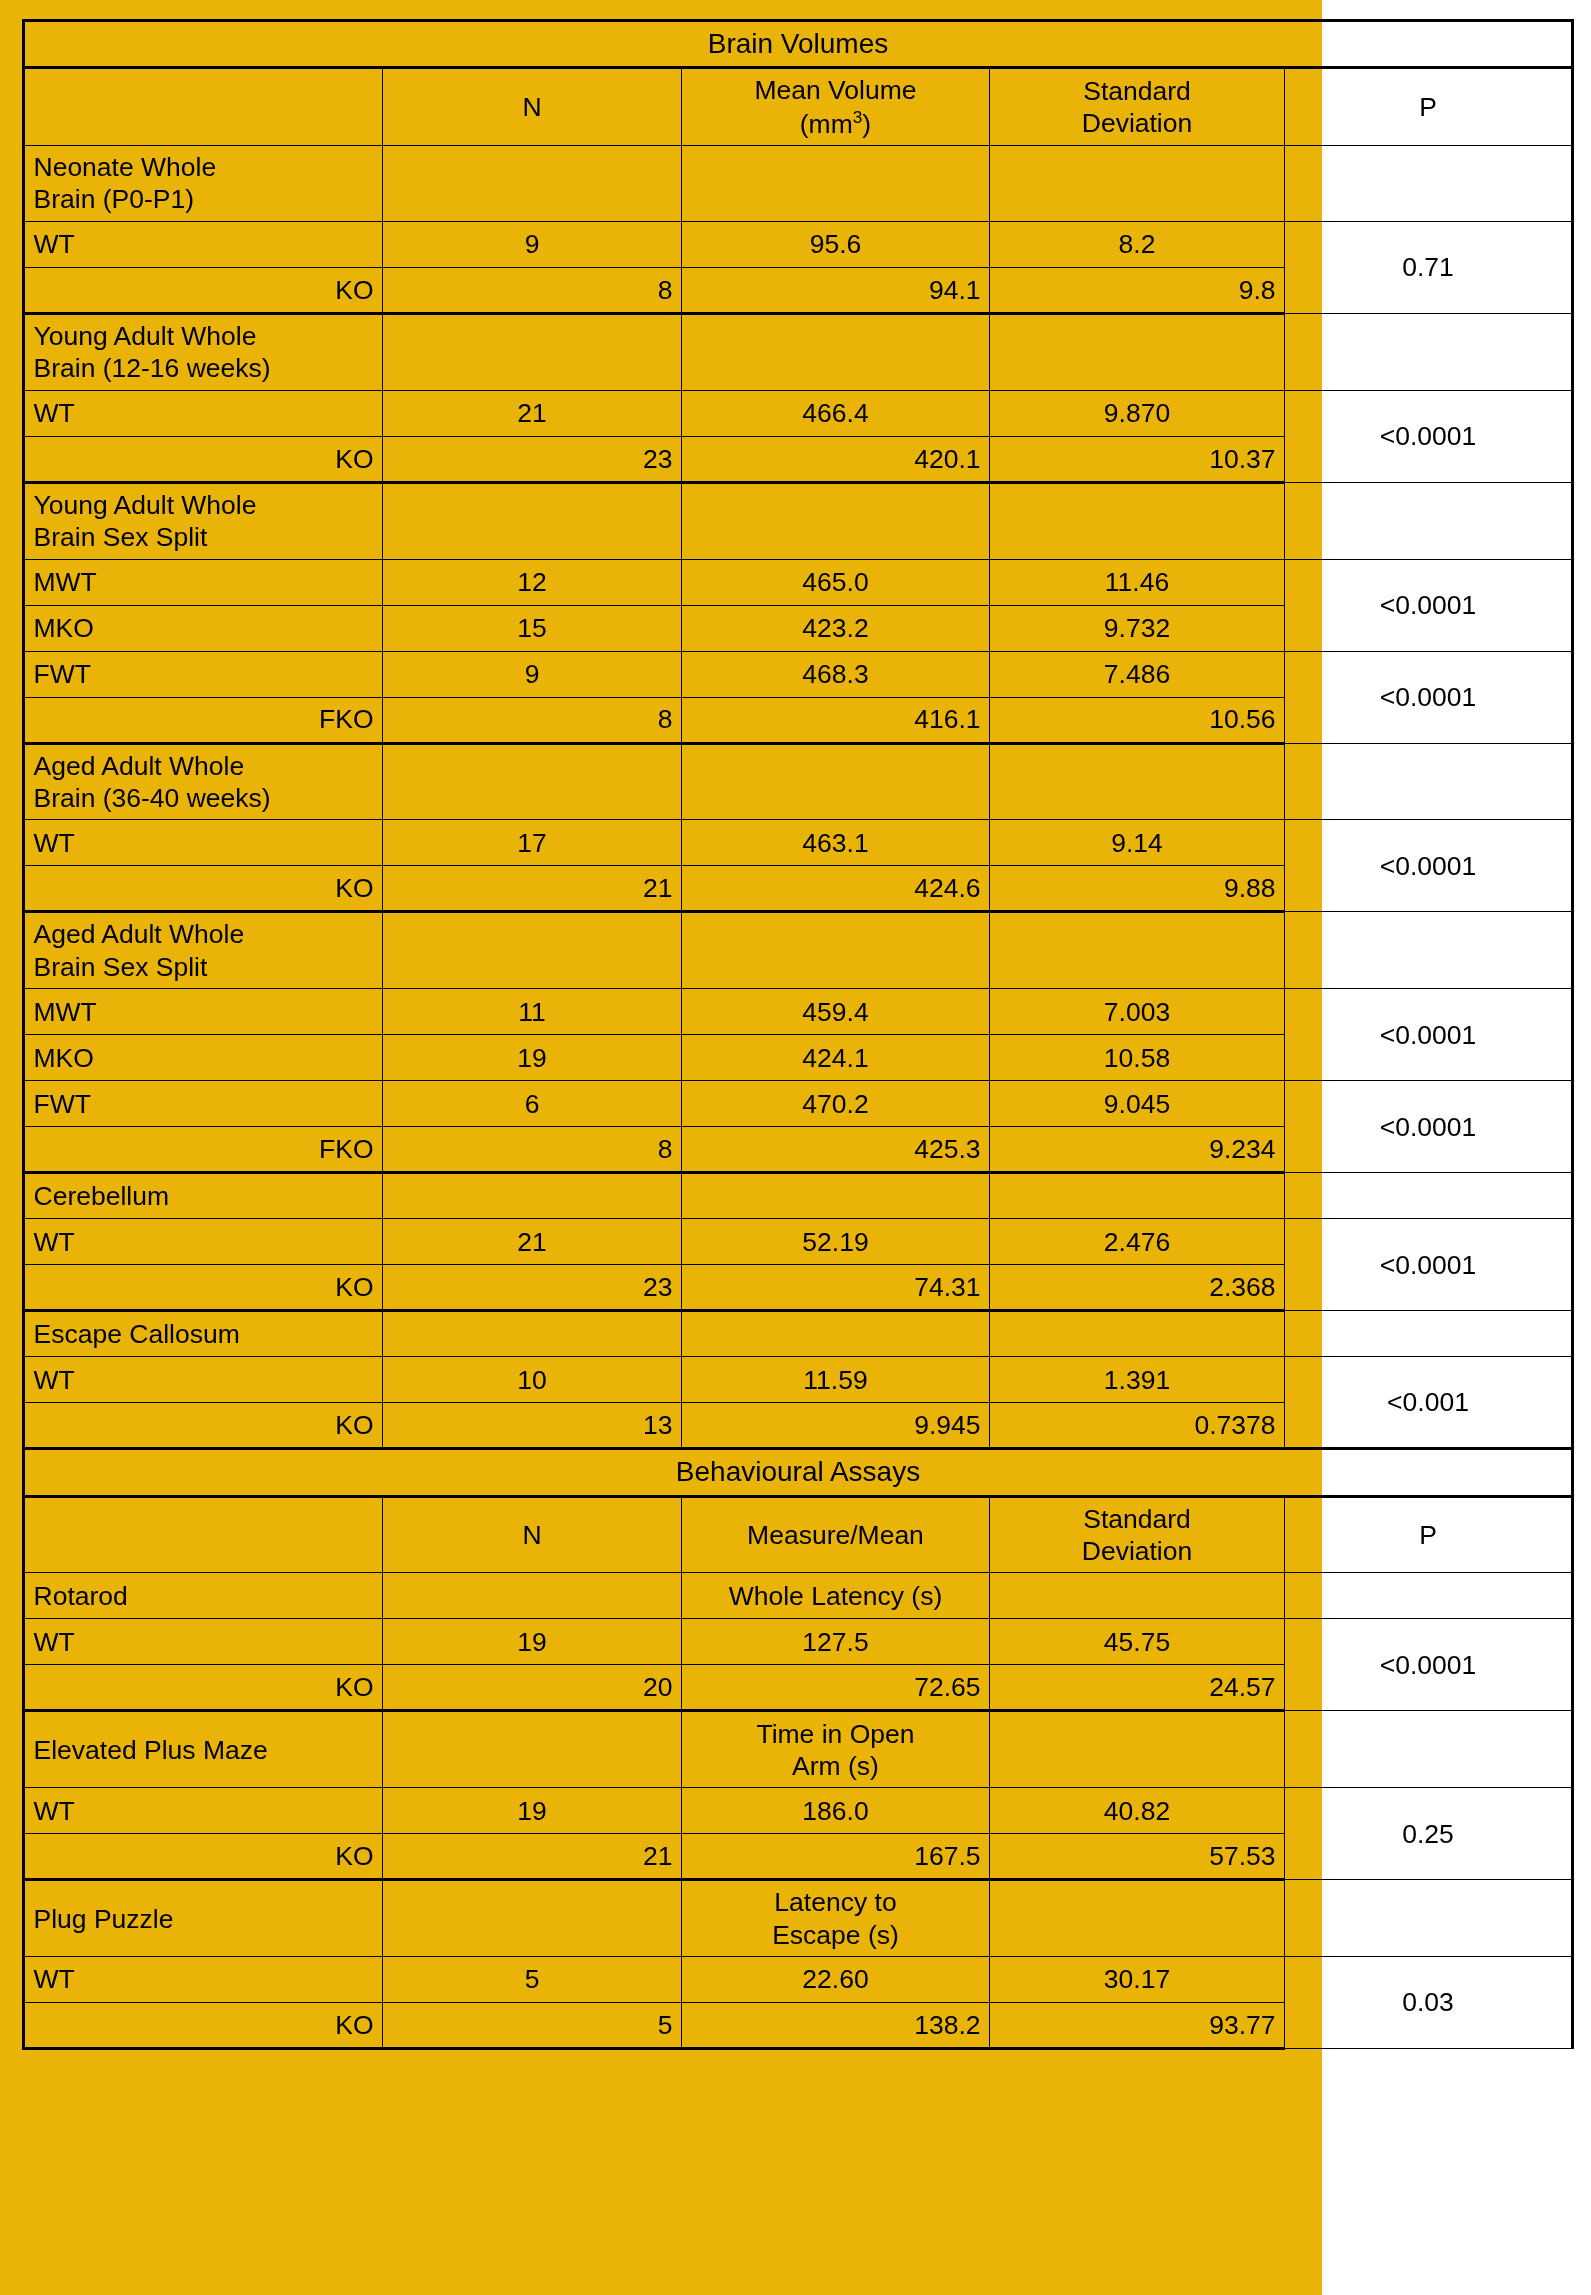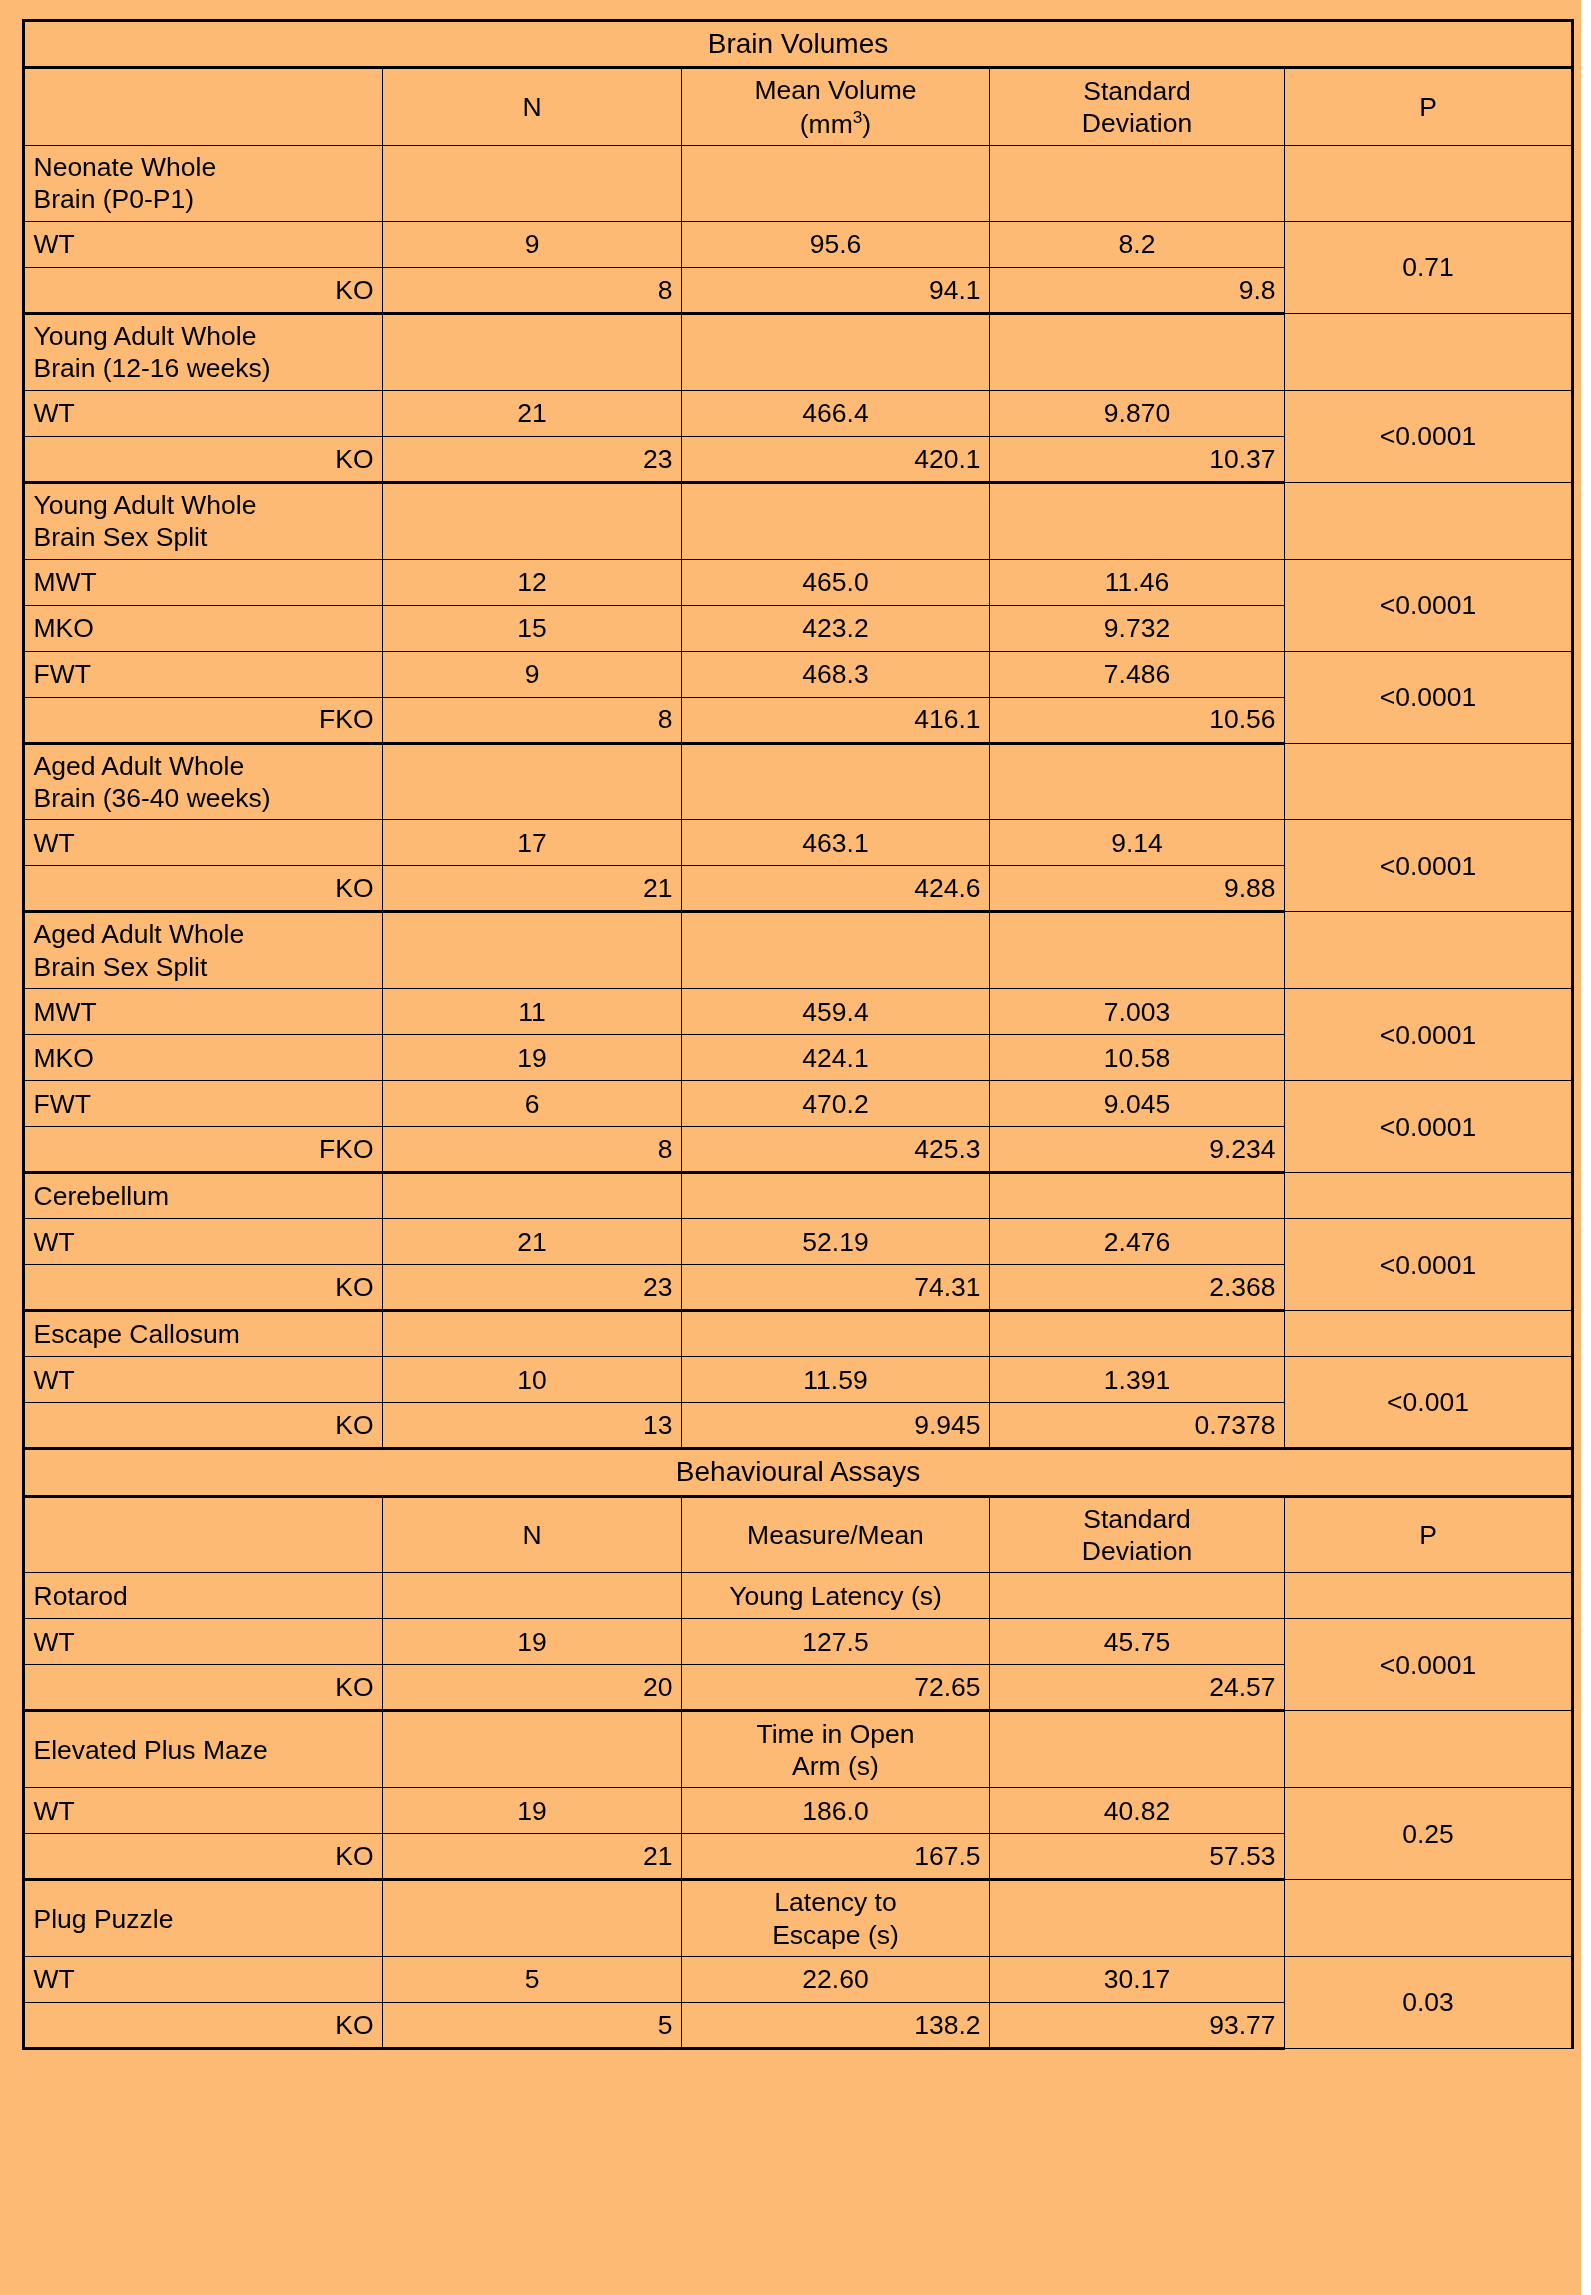--- a/index.html
+++ b/index.html
@@ -5,25 +5,25 @@
   html, body {
     margin: 0;
     padding: 0;
     background: #ffffff;
   }
   body {
     font-family: "Liberation Sans", sans-serif;
     color: #000000;
   }
   .page {
-    width: 1581px;
+    width: 1322px;
     min-height: 2295px;
     box-sizing: border-box;
     padding: 19px 22px 22px 22px;
-    background: #fdba74;
+    background: #eab308;
   }
   table.data-table {
     border-collapse: collapse;
     width: 1549px;
     table-layout: fixed;
     font-size: 26.5px;
   }
   table.data-table td {
     border: 1.7px solid #000000;
     padding: 5.1px 8.5px;
@@ -307,21 +307,21 @@
         <td class="hdr two-line">
           <span>Standard</span><br>
           <span>Deviation</span>
         </td>
         <td class="hdr two-line thick-right">P</td>
       </tr>
 
       <tr>
         <td class="label thick-left">Rotarod</td>
         <td class="num"></td>
-        <td class="hdr">Young Latency (s)</td>
+        <td class="hdr">Whole Latency (s)</td>
         <td class="num"></td>
         <td class="num thick-right"></td>
       </tr>
       <tr>
         <td class="label thick-left">WT</td>
         <td class="num">19</td>
         <td class="num">127.5</td>
         <td class="num">45.75</td>
         <td class="num thick-right" rowspan="2">&lt;0.0001</td>
       </tr>

